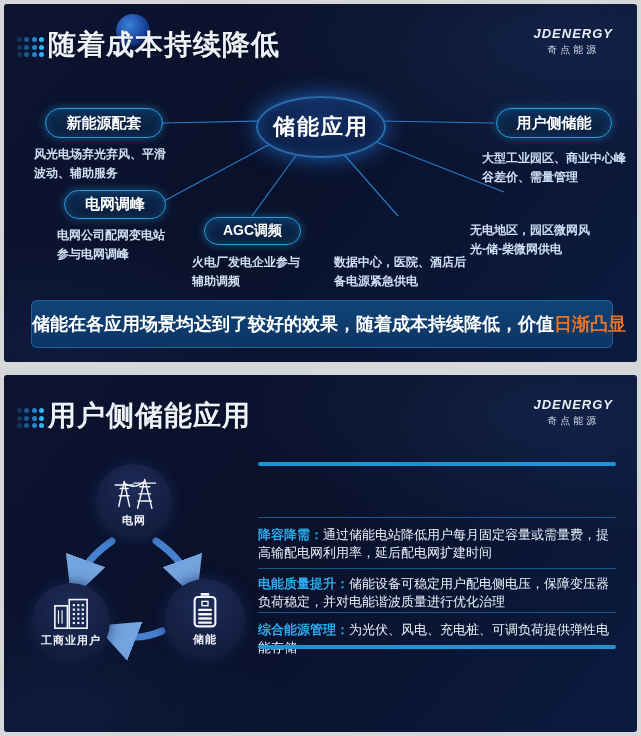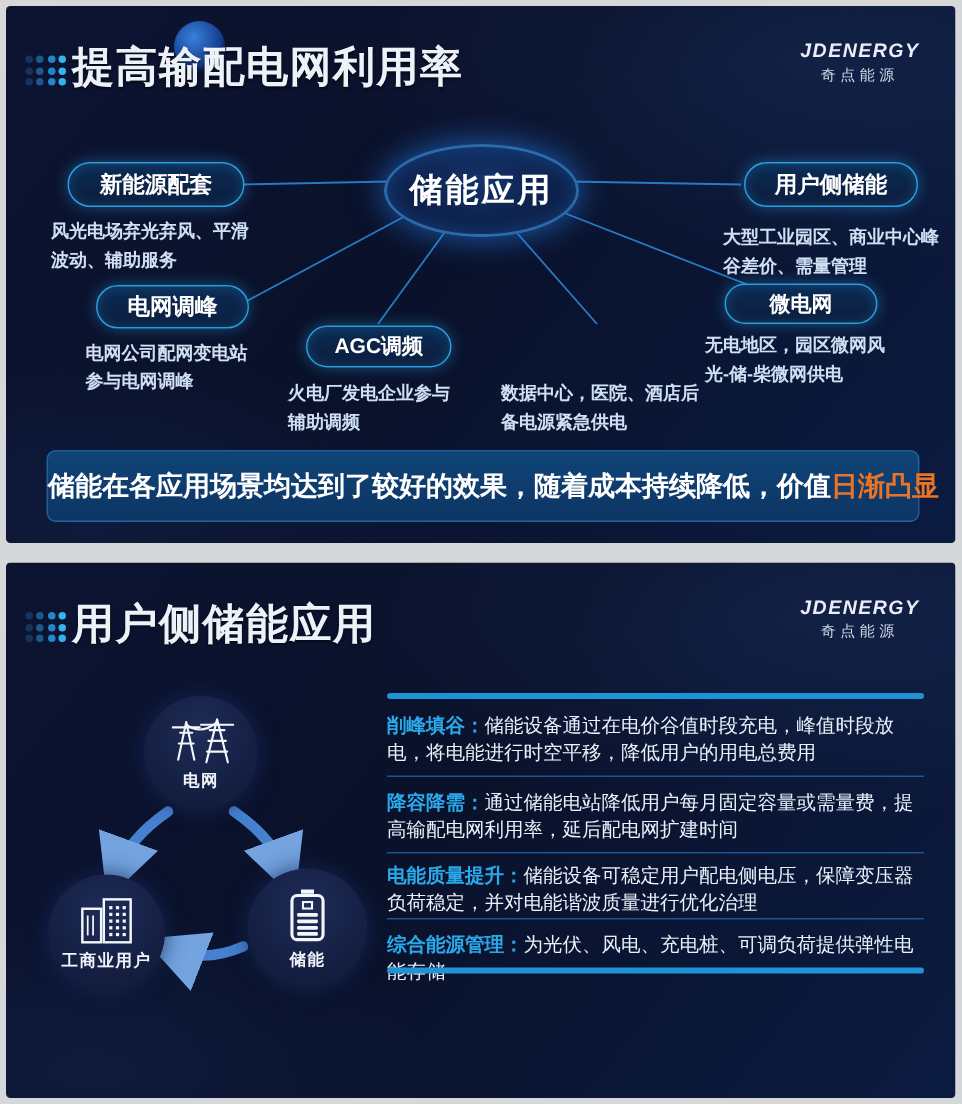--- a/index.html
+++ b/index.html
@@ -98,21 +98,21 @@
       <span></span>
     <span></span>
       <span></span>
       <span></span>
       <span></span>
     <span></span>
       <span></span>
       <span></span>
       <span></span>
   </div>
-  <div class="hdr-title">提高输配电网利用率</div>
+  <div class="hdr-title">随着成本持续降低</div>
   <div class="logo">
     <div class="en">JDENERGY</div>
     <div class="cn">奇点能源</div>
   </div>
 
   <svg class="net" width="633" height="300">
     <g stroke="#2b86d4" stroke-width="1.2" fill="none" opacity="0.9">
       <line x1="157" y1="119" x2="255" y2="117"></line>
       <line x1="160" y1="197" x2="268" y2="139"></line>
       <line x1="248" y1="212" x2="296" y2="146"></line>
@@ -136,23 +136,20 @@
   </div>
   <div class="node-desc" style="left:53px;top:222px;width:118px;">电网公司配网变电站参与电网调峰</div>
 
   <div class="pill" style="left:200px;top:213px;width:95px;height:26px;font-size:14px;">
     <span>AGC调频</span>
   </div>
   <div class="node-desc" style="left:188px;top:249px;width:118px;">火电厂发电企业参与辅助调频</div>
 
   <div class="node-desc" style="left:330px;top:249px;width:132px;">数据中心，医院、酒店后备电源紧急供电</div>
 
-  <div class="pill" style="left:479px;top:185px;width:100px;height:25px;font-size:14px;">
-    <span>微电网</span>
-  </div>
   <div class="node-desc" style="left:466px;top:217px;width:126px;">无电地区，园区微网风光-储-柴微网供电</div>
 
   <div class="pill" style="left:492px;top:104px;width:114px;height:28px;font-size:15px;text-align:right;">
     <span>用户侧储能</span>
   </div>
   <div class="node-desc" style="left:478px;top:146px;width:144px;font-family:Liberation Mono, monospace;">大型工业园区、商业中心峰谷差价、需量管理</div>
 
   <div class="banner">
     <span>储能在各应用场景均达到了较好的效果，随着成本持续降低，价值</span>
       <span class="orange">日渐凸显</span>
@@ -246,23 +243,20 @@
         <rect x="10" y="25.5" width="16" height="2.8" rx="1"></rect>
         <rect x="10" y="30.5" width="16" height="2.8" rx="1"></rect>
         <rect x="10" y="35.2" width="16" height="2.8" rx="1"></rect>
       </g>
     </svg>
     <div class="clabel">储能</div>
   </div>
 
   <div class="bar" style="top:87px;"></div>
 
-  <div class="item" style="top:100px;">
-    <span class="key">削峰填谷</span><span class="colon">：</span><span>储能设备通过在电价谷值时段充电，峰值时段放电，将电能进行时空平移，降低用户的用电总费用</span>
-  </div>
   <div class="sep" style="top:142px;"></div>
 
   <div class="item" style="top:151px;">
     <span class="key">降容降需</span><span class="colon">：</span><span>通过储能电站降低用户每月固定容量或需量费，提高输配电网利用率，延后配电网扩建时间</span>
   </div>
   <div class="sep" style="top:193px;"></div>
 
   <div class="item" style="top:200px;">
     <span class="key">电能质量提升</span><span class="colon">：</span><span>储能设备可稳定用户配电侧电压，保障变压器负荷稳定，并对电能谐波质量进行优化治理</span>
   </div>

